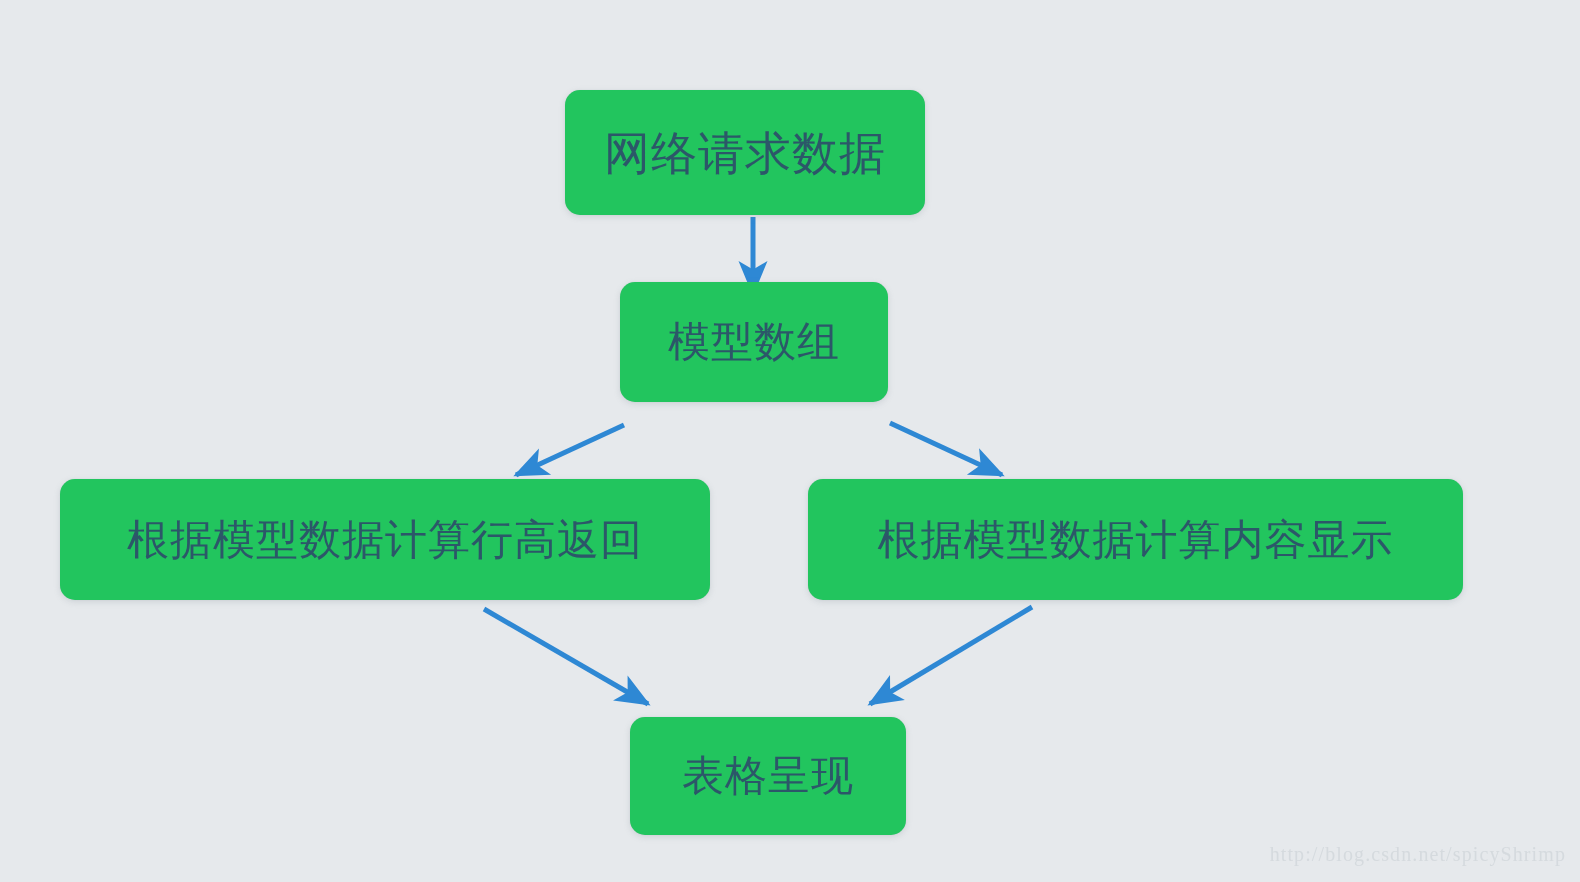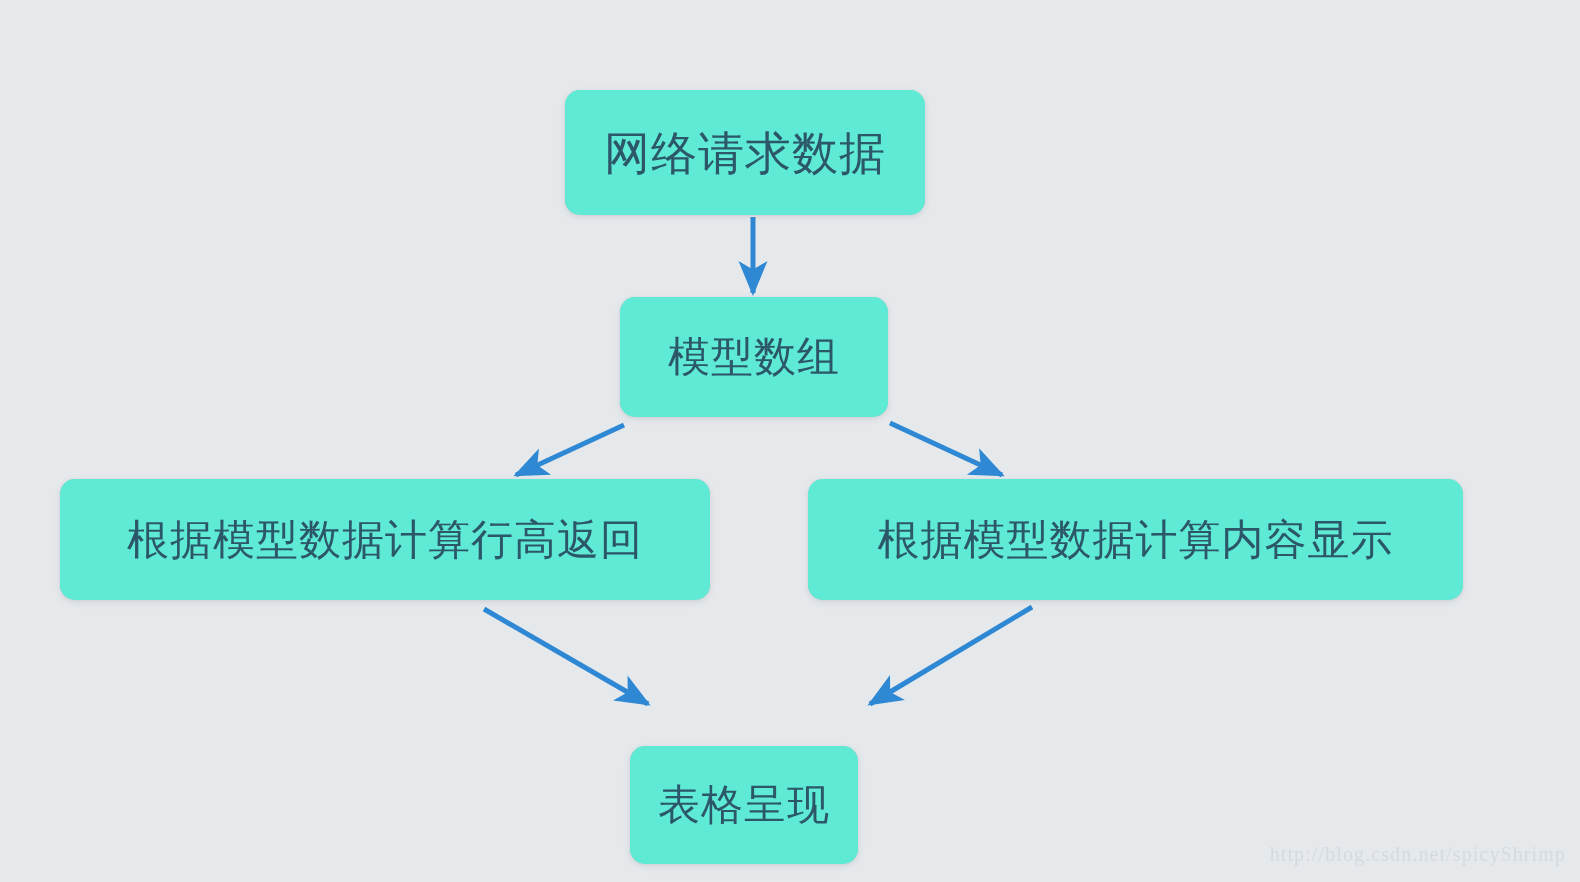--- a/index.html
+++ b/index.html
@@ -22,21 +22,21 @@
   #arrow-layer {
     position: absolute;
     left: 0;
     top: 0;
     width: 1580px;
     height: 882px;
     pointer-events: none;
   }
   .node {
     position: absolute;
-    background: #5eead4;
+    background: #22c55e;
     border-radius: 15px;
     box-shadow: 0 2px 6px rgba(120,130,140,0.22), 0 0 1px rgba(120,130,140,0.25);
     display: flex;
     align-items: center;
     justify-content: center;
     box-sizing: border-box;
     z-index: 2;
   }
   .node-label {
     color: #2c5769;
@@ -48,21 +48,21 @@
   #node-network {
     left: 565px;
     top: 90px;
     width: 360px;
     height: 125px;
   }
   #node-network .node-label { font-size: 46px; }
 
   #node-model {
     left: 620px;
-    top: 297px;
+    top: 282px;
     width: 268px;
     height: 120px;
   }
   #node-model .node-label { font-size: 42px; }
 
   #node-rowheight {
     left: 60px;
     top: 479px;
     width: 650px;
     height: 121px;
@@ -72,22 +72,22 @@
   #node-content {
     left: 808px;
     top: 479px;
     width: 655px;
     height: 121px;
   }
   #node-content .node-label { font-size: 42px; }
 
   #node-table {
     left: 630px;
-    top: 746px;
-    width: 228px;
+    top: 717px;
+    width: 276px;
     height: 118px;
   }
   #node-table .node-label { font-size: 42px; }
 
   #watermark {
     position: absolute;
     right: 14px;
     bottom: 16px;
     color: #d5dade;
     font-family: "Liberation Serif", "DejaVu Serif", serif;

